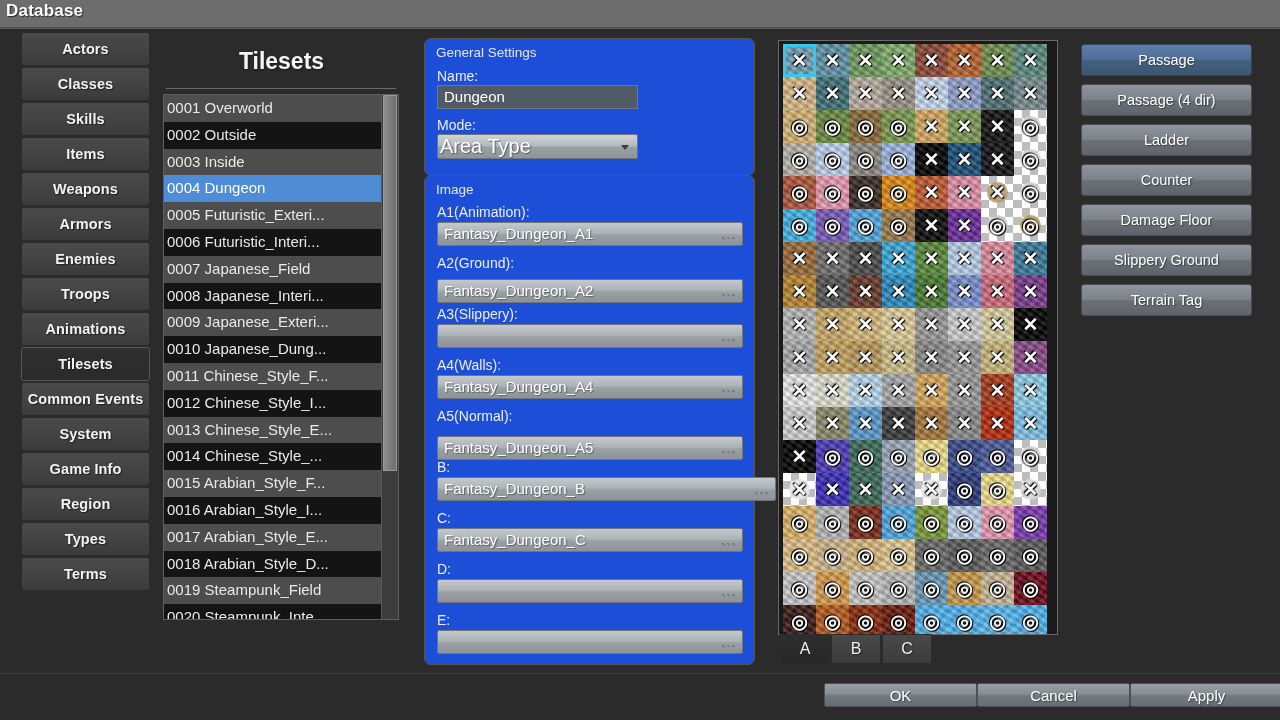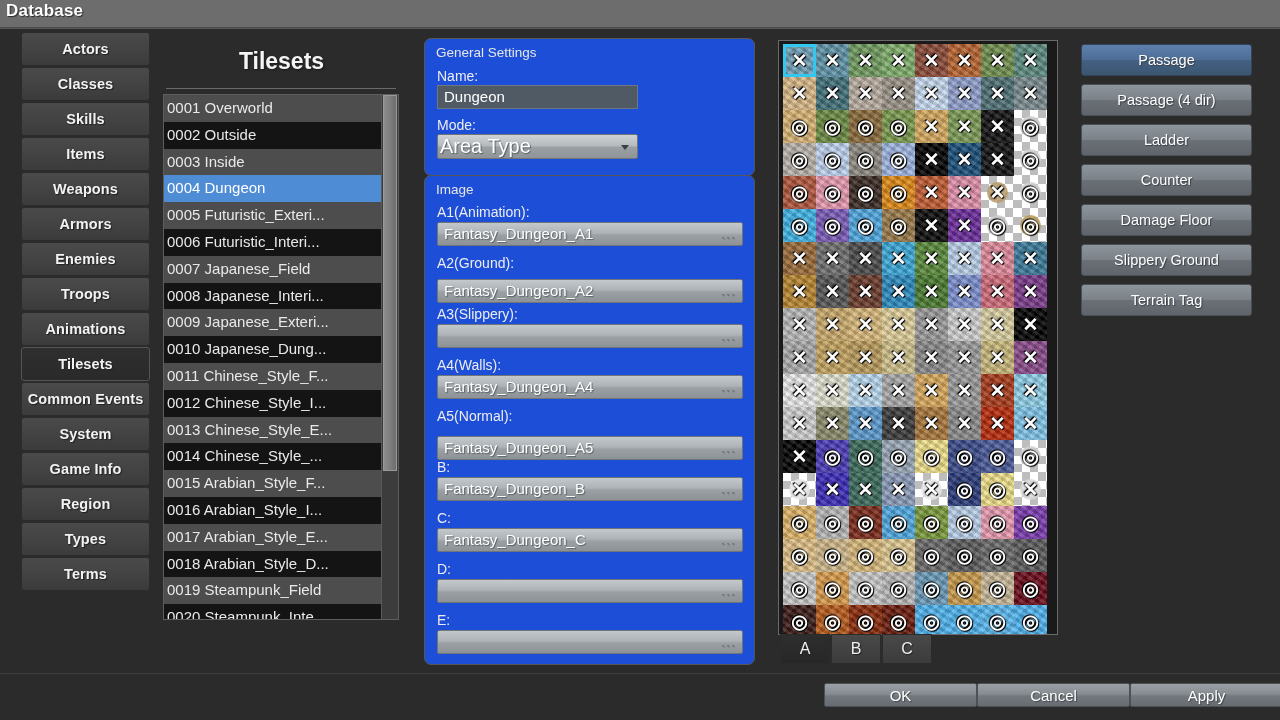--- a/index.html
+++ b/index.html
@@ -327,21 +327,21 @@
         <div class="img-input" style="left: 12px; top: 46px; width: 306px;"><span>Fantasy_Dungeon_A1</span><span class="dots">···</span></div>
         <div class="field-label" style="left: 12px; top: 79px;">A2(Ground):</div>
         <div class="img-input" style="left: 12px; top: 103px; width: 306px;"><span>Fantasy_Dungeon_A2</span><span class="dots">···</span></div>
         <div class="field-label" style="left: 12px; top: 130px;">A3(Slippery):</div>
         <div class="img-input" style="left: 12px; top: 148px; width: 306px;"><span></span><span class="dots">···</span></div>
         <div class="field-label" style="left: 12px; top: 181px;">A4(Walls):</div>
         <div class="img-input" style="left: 12px; top: 199px; width: 306px;"><span>Fantasy_Dungeon_A4</span><span class="dots">···</span></div>
         <div class="field-label" style="left: 12px; top: 232px;">A5(Normal):</div>
         <div class="img-input" style="left: 12px; top: 260px; width: 306px;"><span>Fantasy_Dungeon_A5</span><span class="dots">···</span></div>
         <div class="field-label" style="left: 12px; top: 283px;">B:</div>
-        <div class="img-input" style="left: 12px; top: 301px; width: 306px;"><span>Fantasy_Dungeon_B</span><span class="dots">···</span></div>
+        <div class="img-input" style="left: 12px; top: 301px; width: 339px;"><span>Fantasy_Dungeon_B</span><span class="dots">···</span></div>
         <div class="field-label" style="left: 12px; top: 334px;">C:</div>
         <div class="img-input" style="left: 12px; top: 352px; width: 306px;"><span>Fantasy_Dungeon_C</span><span class="dots">···</span></div>
         <div class="field-label" style="left: 12px; top: 385px;">D:</div>
         <div class="img-input" style="left: 12px; top: 403px; width: 306px;"><span></span><span class="dots">···</span></div>
         <div class="field-label" style="left: 12px; top: 436px;">E:</div>
         <div class="img-input" style="left: 12px; top: 454px; width: 306px;"><span></span><span class="dots">···</span></div>
       </div>
   </div>
 
   <div class="tile-panel">

